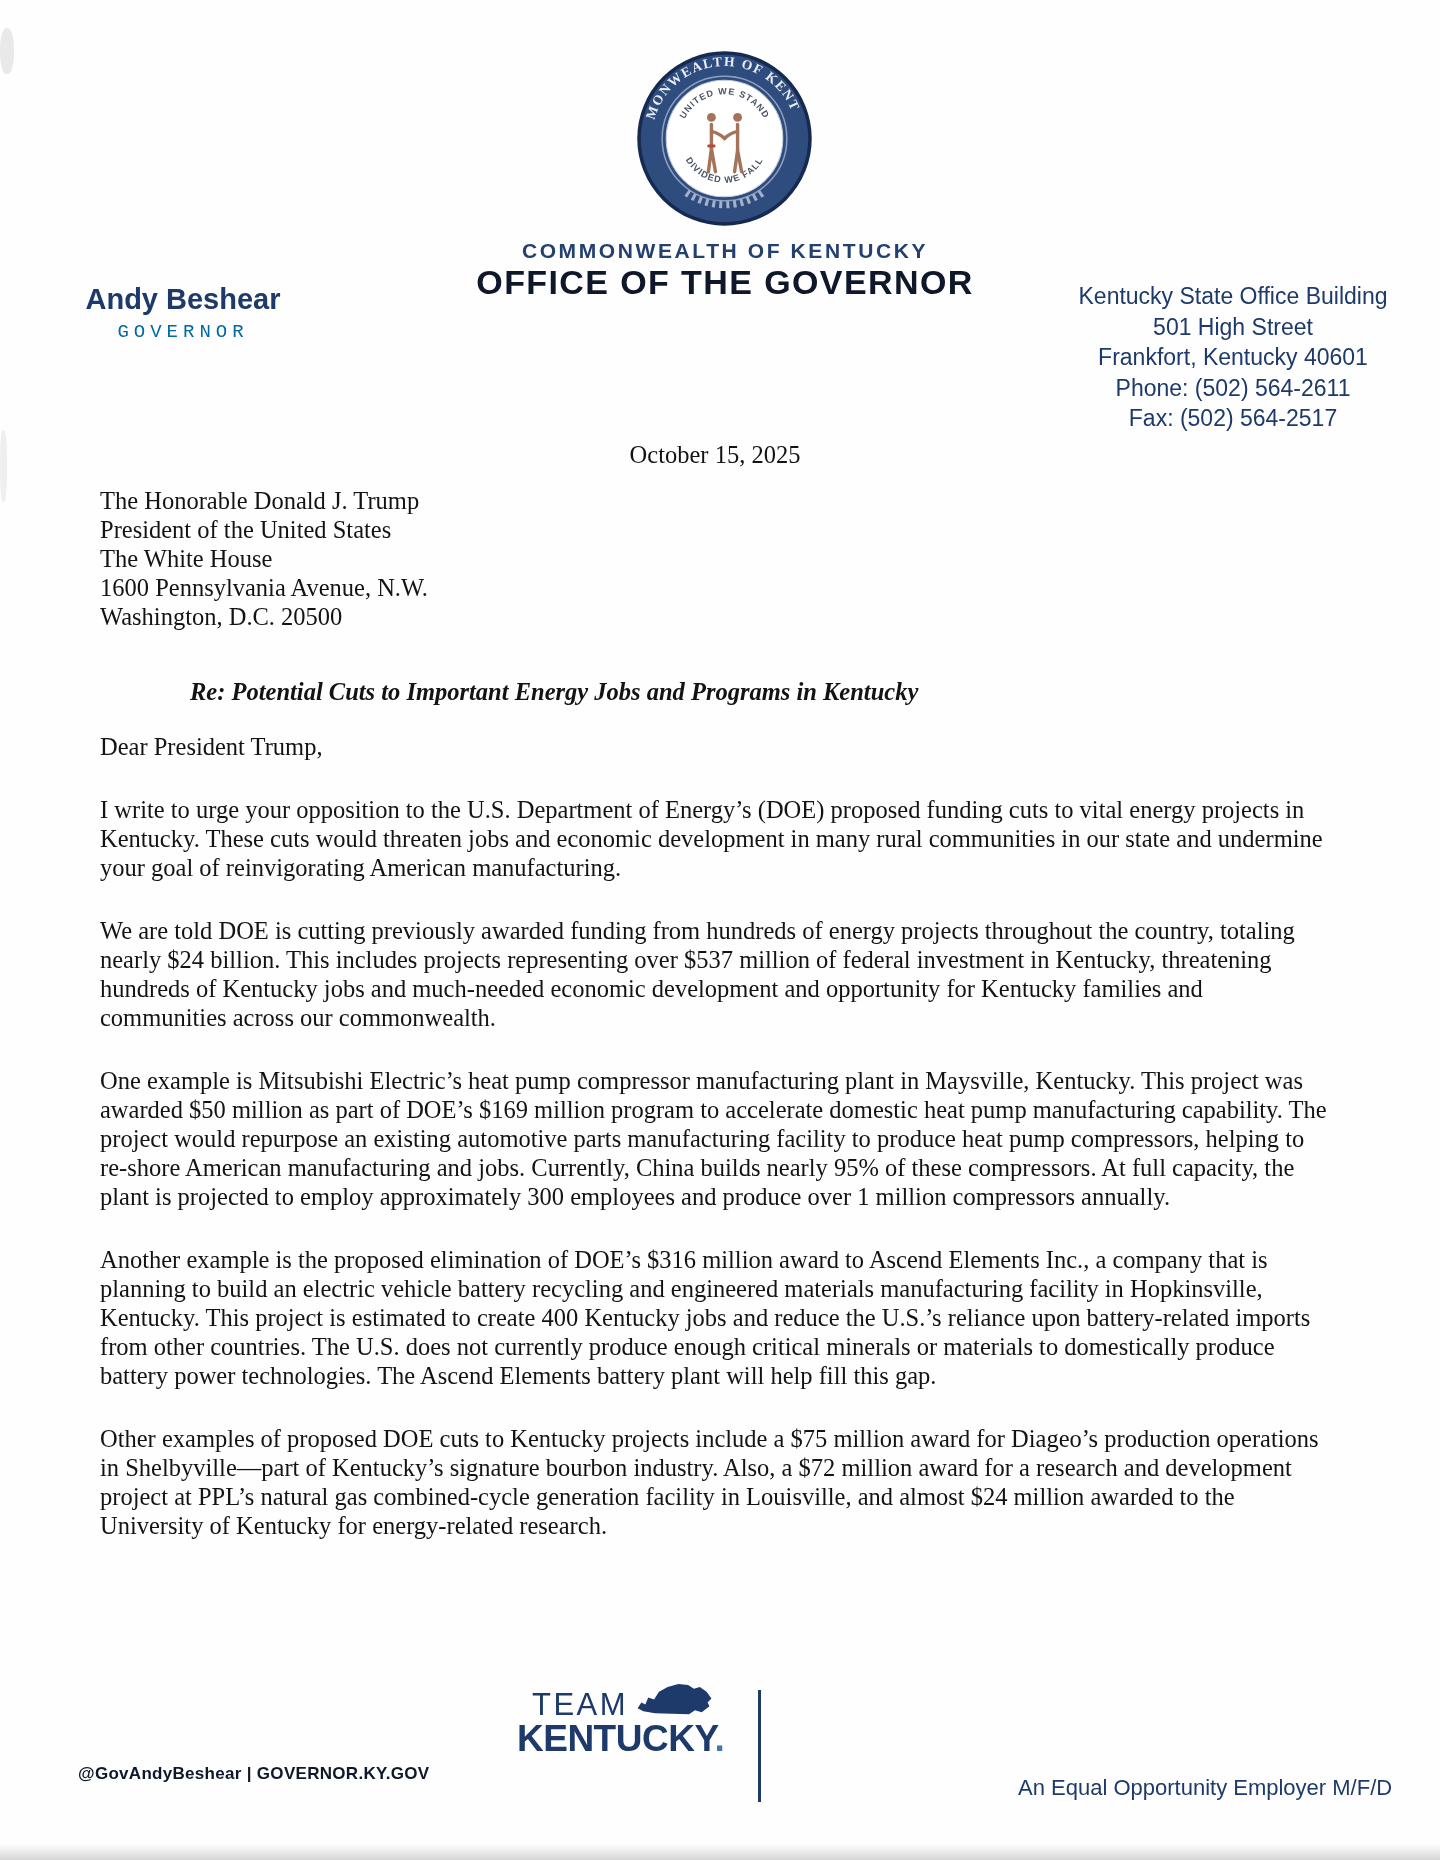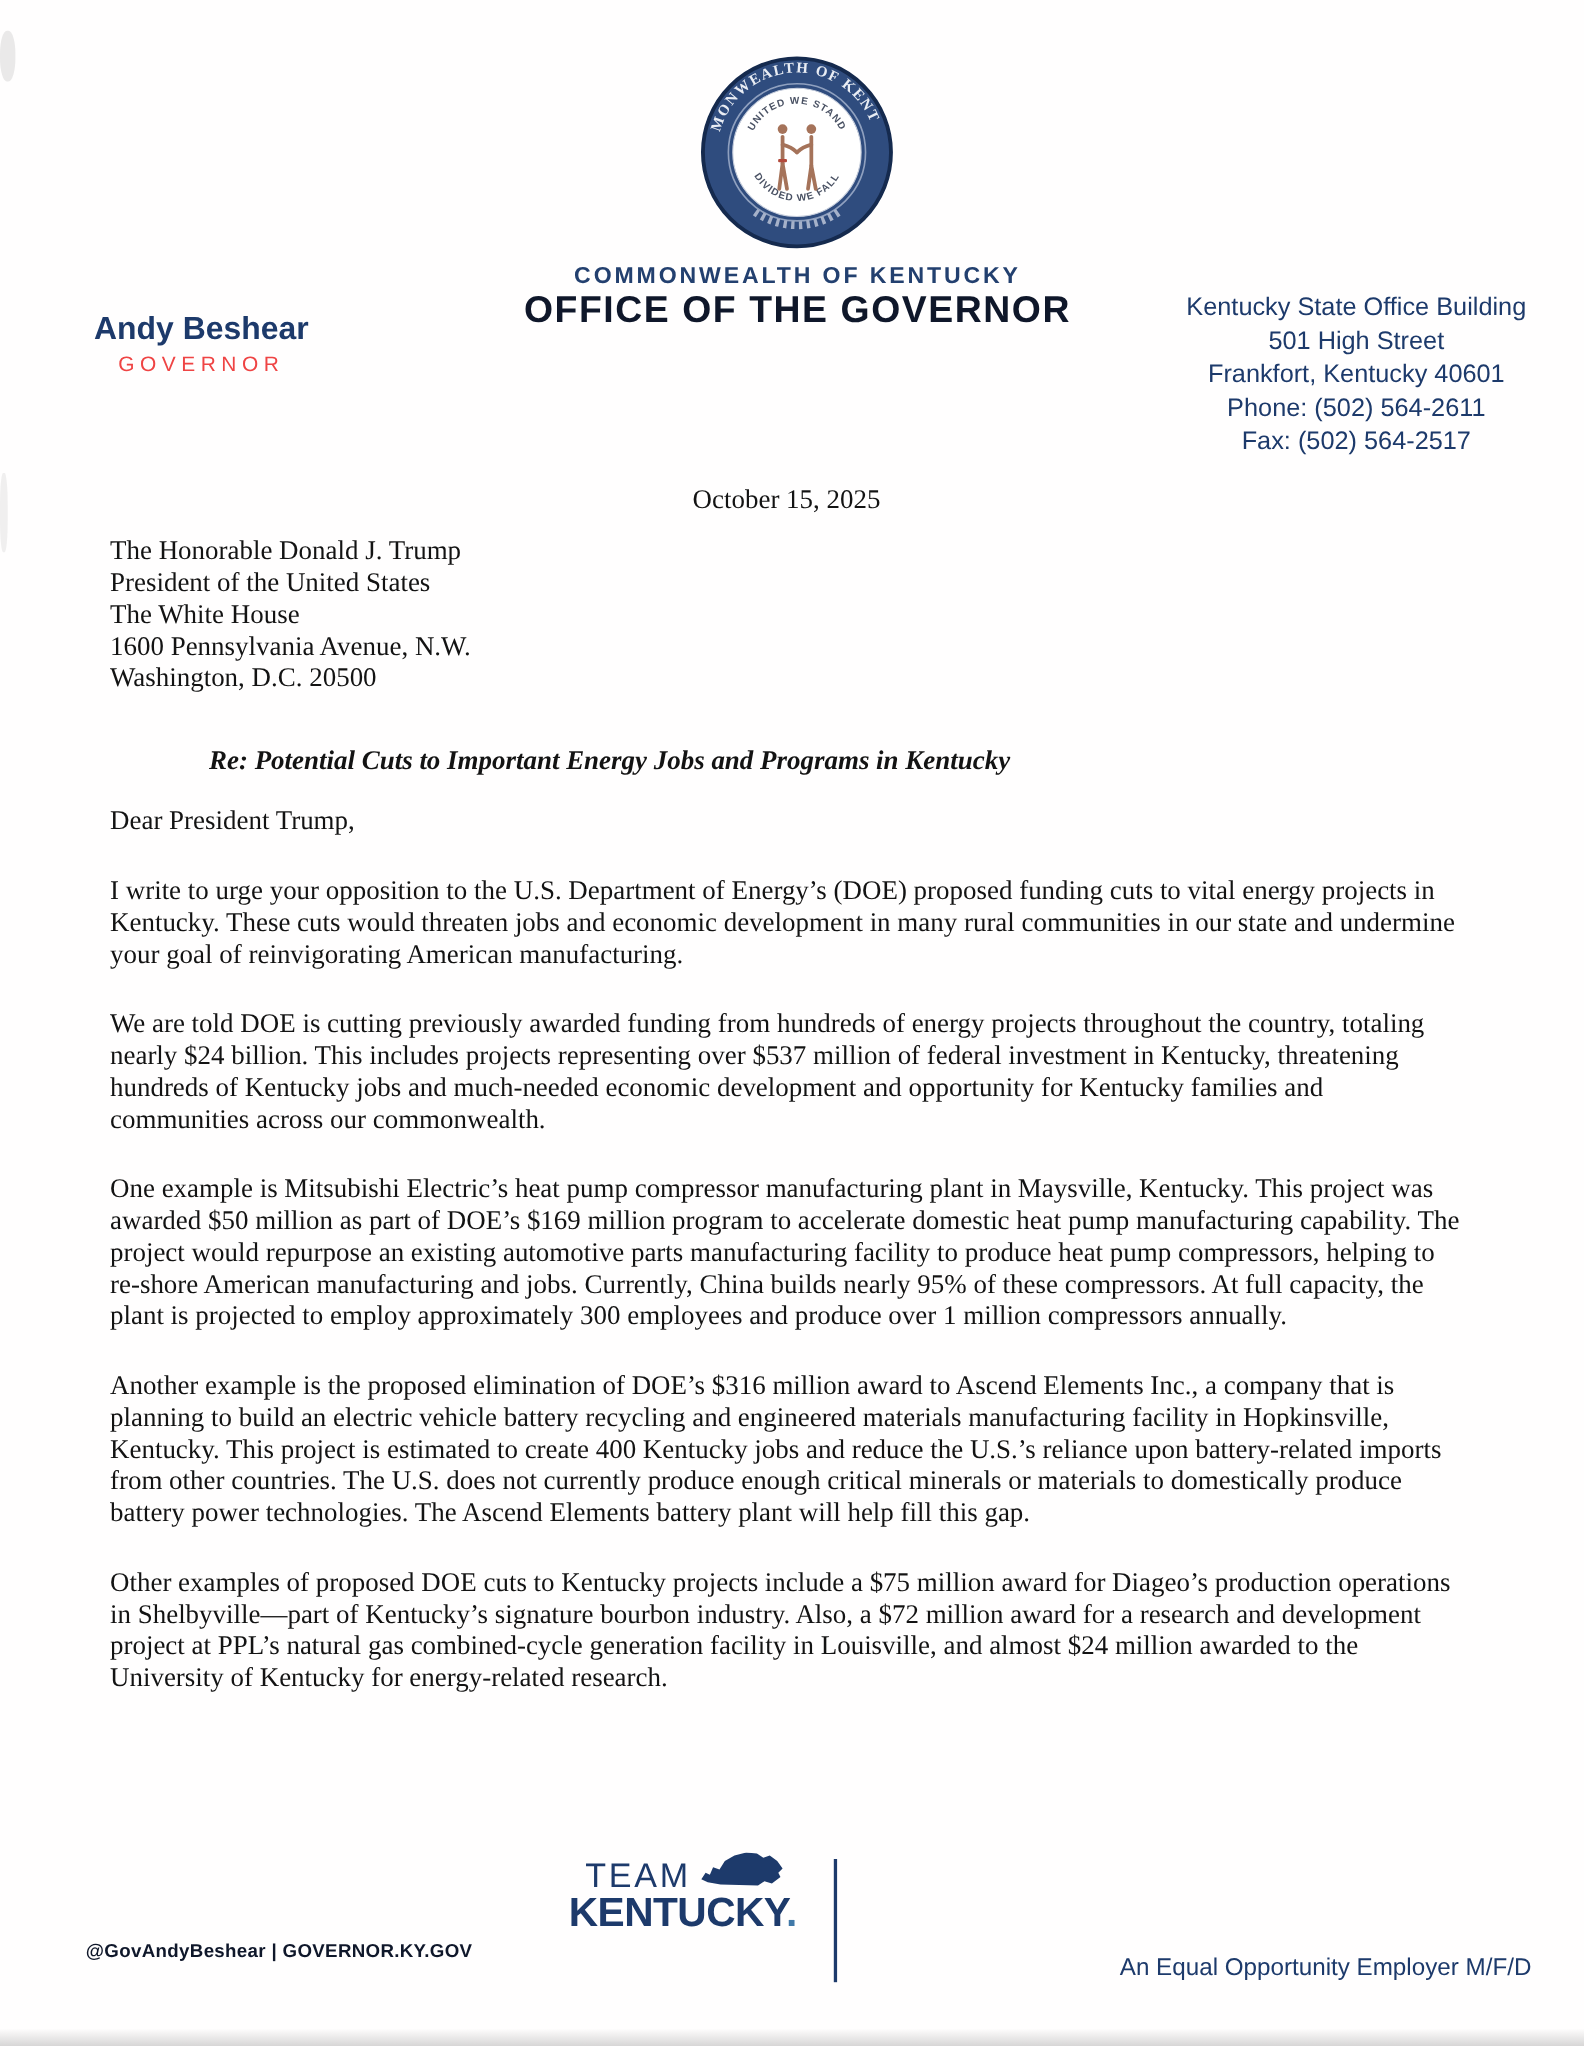--- a/index.html
+++ b/index.html
@@ -18,25 +18,25 @@
   .org2 {
     position:absolute; top:263px; left:725px; transform:translateX(-50%);
     font-family:"Liberation Sans", sans-serif; font-size:34px; font-weight:800;
     letter-spacing:1.4px; color:#0f172a; white-space:nowrap;
   }
   .official { position:absolute; left:183px; top:283px; transform:translateX(-50%); text-align:center; white-space:nowrap; }
   .official .name {
     font-family:"Liberation Sans", sans-serif; font-size:29px; font-weight:800; color:#1d3a6b;
   }
   .official .title {
-    margin-top:5px; font-family:Liberation Sans, sans-serif; font-size:19px; font-weight:500;
-    letter-spacing:5px; color:#ef4444;
+    margin-top:5px; font-family:Liberation Mono, monospace; font-size:19px; font-weight:500;
+    letter-spacing:5px; color:#0369a1;
   }
   .office-address {
-    position:absolute; left:1233px; top:263px; transform:translateX(-50%);
+    position:absolute; left:1233px; top:281px; transform:translateX(-50%);
     text-align:center; font-family:"Liberation Sans", sans-serif; font-size:23px;
     font-weight:500; line-height:30.5px; color:#1d3a6b; white-space:nowrap;
   }
   
   .letter { position:absolute; left:100px; top:440px; width:1230px; font-size:24.5px; line-height:29px; }
   .date { text-align:center; }
   .recipient { margin-top:17px; }
   .subject { margin-top:46px; margin-left:90px; font-weight:bold; font-style:italic; }
   .salutation { margin-top:26px; }
   .letter p { margin-top:34px; text-align:left; }

